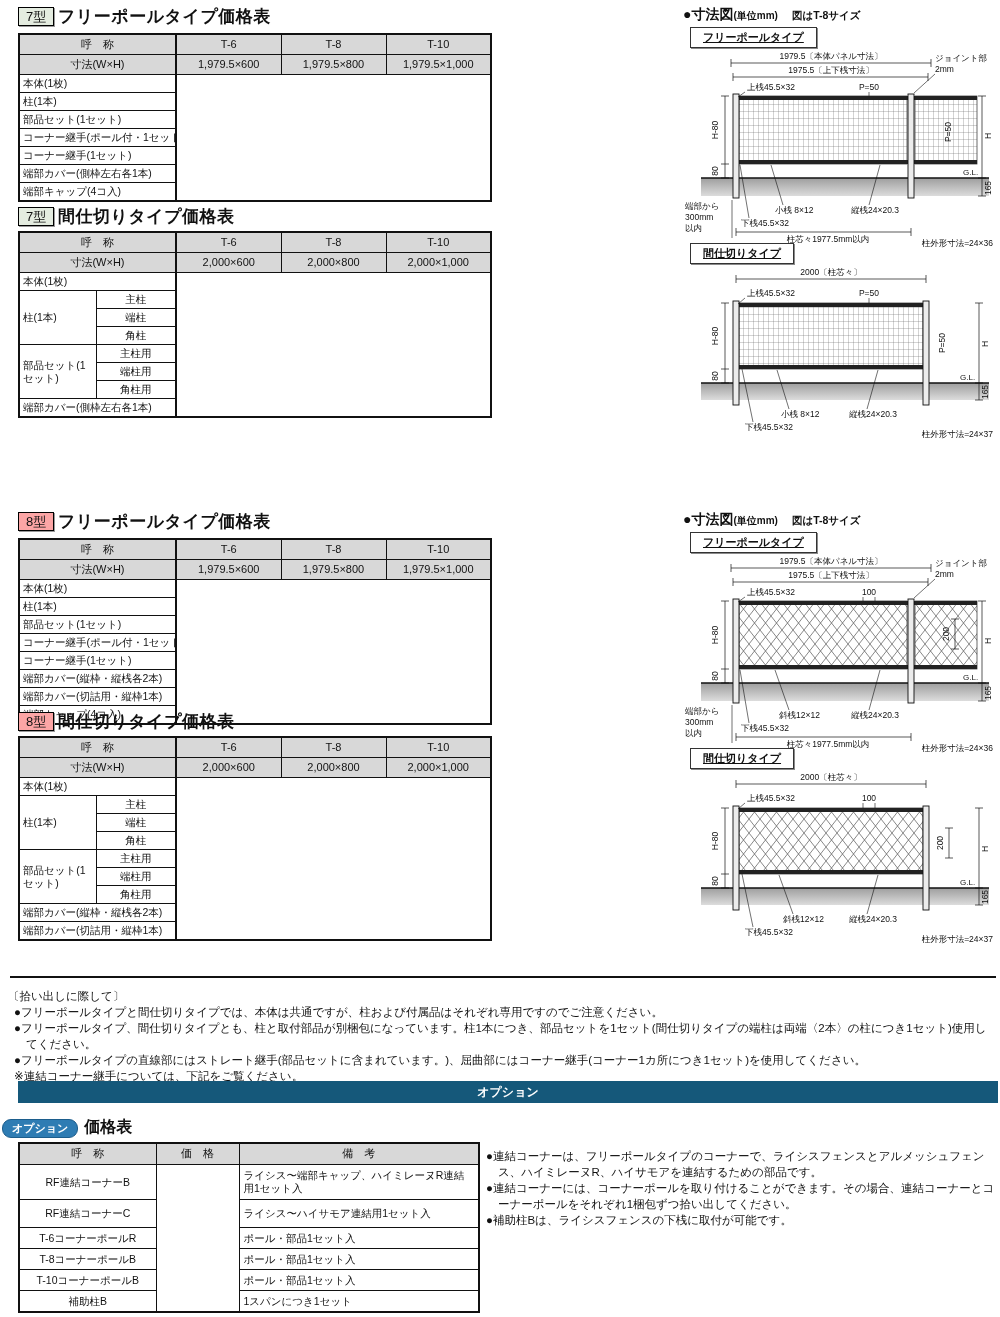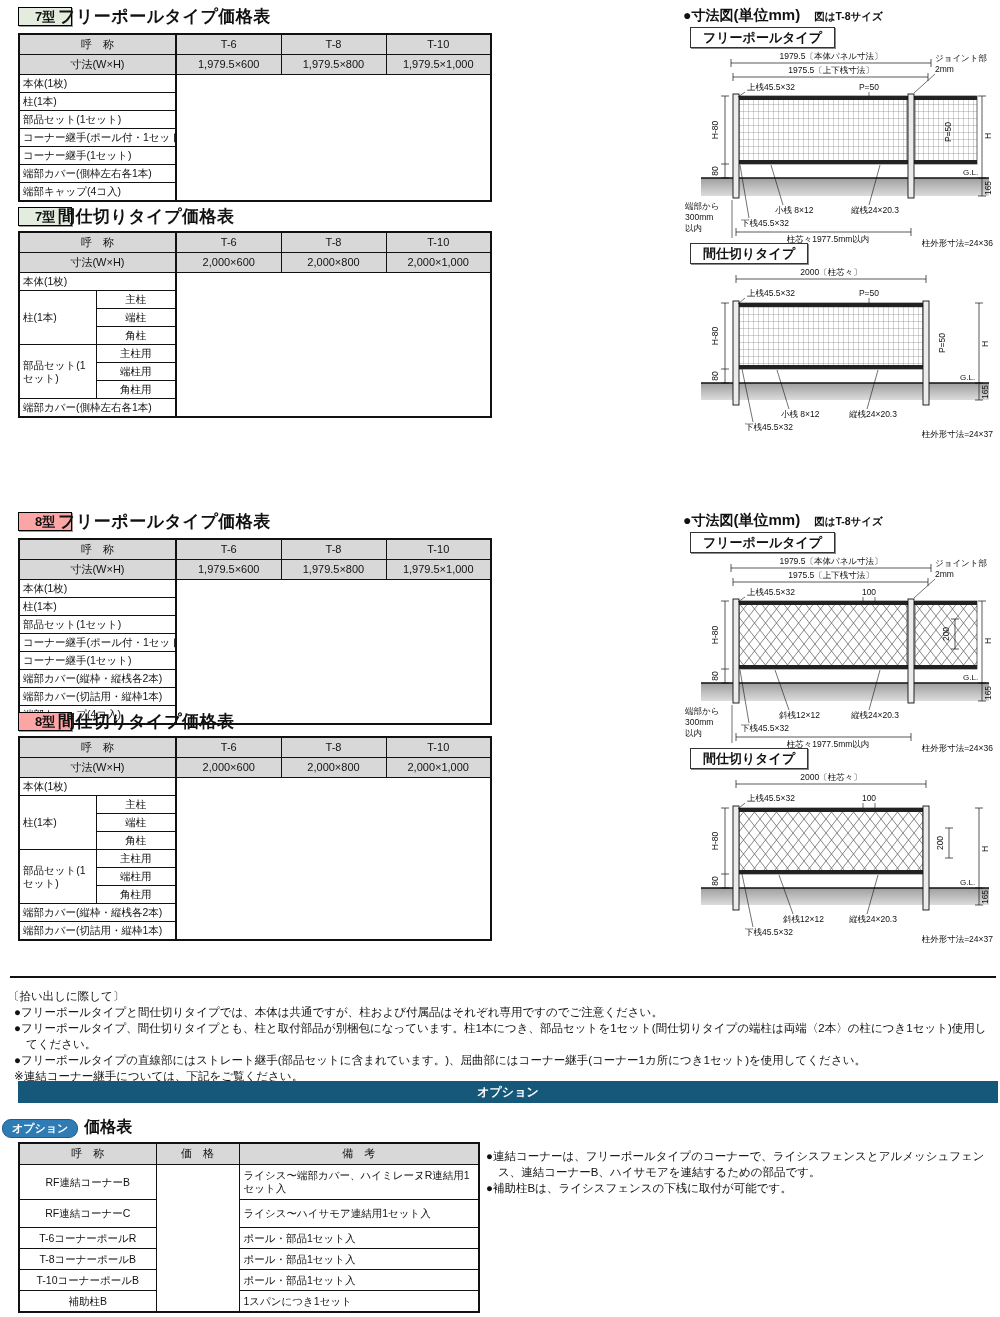--- a/index.html
+++ b/index.html
@@ -1,21 +1,21 @@
 <!DOCTYPE html>
 <html><head>
 <meta charset="utf-8">
 <style>
   html,body{margin:0;padding:0;background:#fff;}
   .page{position:relative;width:1000px;height:1317px;background:#fff;overflow:hidden;
         font-family:"Liberation Sans","DejaVu Sans",sans-serif;color:#111;}
   .abs{position:absolute;}
   
   .badge{display:inline-block;border:1px solid #000;box-shadow:1px 1px 0 #9a9a9a;
-         font-weight:bold;font-size:13px;line-height:17px;padding:0 16px;}
+         font-weight:normal;font-size:13px;line-height:17px;padding:0 7px;}
   .badge.green{background:#e4ece0;}
   .badge.yellow{background:#fca5a5;}
   .sec-title{font-weight:bold;font-size:17px;letter-spacing:0.5px;white-space:nowrap;}
   
   table.pt{border-collapse:collapse;table-layout:fixed;border:2px solid #111;font-size:10.5px;}
   table.pt td{border:1px solid #111;padding:0 3px;height:17px;line-height:1.15;
               white-space:nowrap;overflow:hidden;}
   table.pt tr.hd td{background:#d8d8d8;text-align:center;font-size:11px;height:19px;font-weight:normal;}
   table.pt td.nm{text-align:left;}
   table.pt td.ctr{text-align:center;}
@@ -24,24 +24,24 @@
   table.pt td.wrap{white-space:normal;}
   
   table.opt{border-collapse:collapse;table-layout:fixed;border:2px solid #111;font-size:10.5px;}
   table.opt td{border:1px solid #111;padding:0 4px;line-height:1.2;overflow:hidden;}
   table.opt tr.hd td{background:#d8d8d8;text-align:center;font-size:11px;height:20px;}
   table.opt td.nm{text-align:center;white-space:nowrap;}
   table.opt td.rk{text-align:left;white-space:normal;}
   .r-tall td{height:34px;} .r-mid td{height:27px;} .r-std td{height:20px;}
   
   .diag-heading{font-size:14px;font-weight:bold;white-space:nowrap;}
-  .diag-heading .small{font-size:15px;font-weight:bold;}
+  .diag-heading .small{font-size:10px;font-weight:bold;}
   .diag-heading .note{font-size:10.5px;font-weight:bold;margin-left:14px;}
   .diag-label{display:inline-block;border:1px solid #333;box-shadow:1px 1px 0 #8a8a8a;
-              background:#fff;font-weight:bold;font-size:13px;line-height:19px;padding:0 12px;}
+              background:#fff;font-weight:bold;font-size:11px;line-height:19px;padding:0 12px;text-decoration:underline;}
   svg text{font-family:"Liberation Sans","DejaVu Sans",sans-serif;fill:#111;}
   
   .rule{background:#111;}
   .notes{font-size:11.5px;line-height:16px;}
   .notes .bullet{padding-left:12px;text-indent:-12px;margin-left:6px;}
   
   .opt-bar{background:#15587a;color:#fff;font-weight:bold;font-size:12px;
            text-align:center;line-height:22px;}
   .opt-badge{display:inline-block;background:#2e7cb3;border:1px solid #1c5d8c;border-radius:9px;
              color:#fff;font-weight:bold;font-size:11px;line-height:15px;padding:1px 9px;}
@@ -537,21 +537,21 @@
       </colgroup>
     <tbody>
         <tr class="hd">
       <td>呼　称</td>
       <td>価　格</td>
       <td>備　考</td>
     </tr>
     <tr class="r-tall">
       <td class="nm">RF連結コーナーB</td>
       <td rowspan="6"></td>
-      <td class="rk">ライシス〜端部カバー、ハイミレーヌR連結用1セット入</td>
+      <td class="rk">ライシス〜端部キャップ、ハイミレーヌR連結用1セット入</td>
     </tr>
     <tr class="r-mid">
       <td class="nm">RF連結コーナーC</td>
       <td class="rk">ライシス〜ハイサモア連結用1セット入</td>
     </tr>
     <tr class="r-std">
       <td class="nm">T-6コーナーポールR</td>
       <td class="rk">ポール・部品1セット入</td>
     </tr>
     <tr class="r-std">
@@ -563,17 +563,18 @@
       <td class="rk">ポール・部品1セット入</td>
     </tr>
     <tr class="r-std">
       <td class="nm">補助柱B</td>
       <td class="rk">1スパンにつき1セット</td>
     </tr>
   </tbody>
     </table>
 
   <div class="abs bullets" style="left:486px;top:1148px;width:510px;">
-    <div class="bullet">●連結コーナーは、フリーポールタイプのコーナーで、ライシスフェンスとアルメッシュフェンス、連結コーナーB、ハイサモアを連結するための部品です。</div>
+    <div class="bullet">●連結コーナーは、フリーポールタイプのコーナーで、ライシスフェンスとアルメッシュフェンス、ハイミレーヌR、ハイサモアを連結するための部品です。</div>
+    <div class="bullet">●連結コーナーには、コーナーポールを取り付けることができます。その場合、連結コーナーとコーナーポールをそれぞれ1梱包ずつ拾い出してください。</div>
     <div class="bullet">●補助柱Bは、ライシスフェンスの下桟に取付が可能です。</div>
   </div>
 
 </div>
 
 </body></html>

